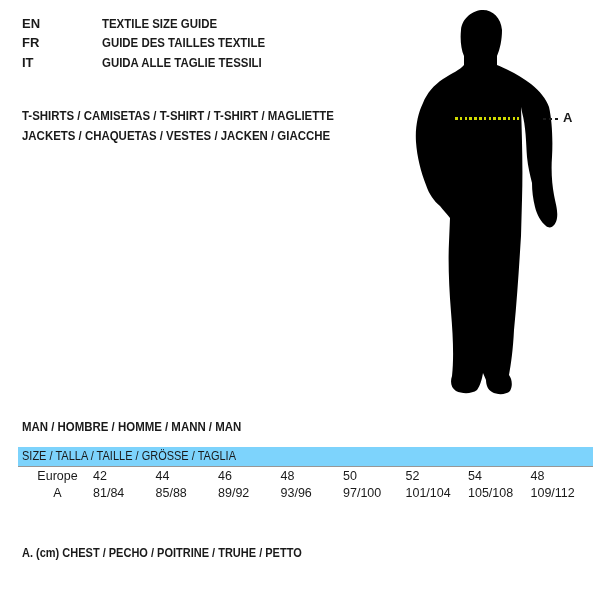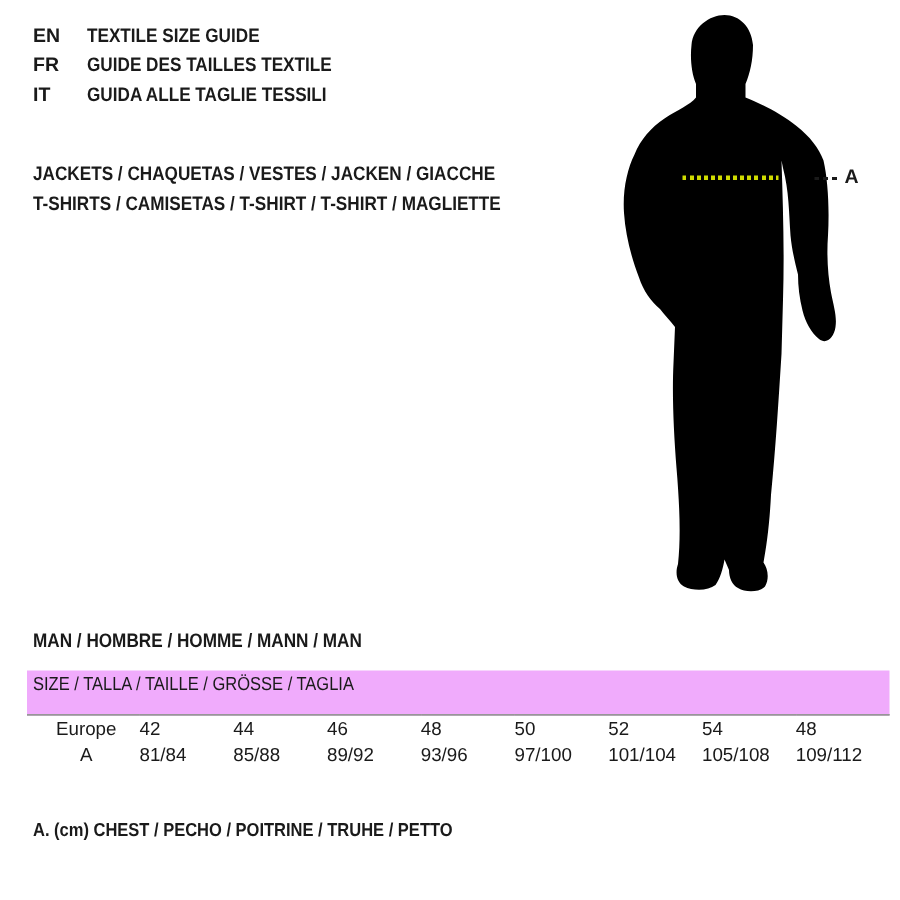--- a/index.html
+++ b/index.html
@@ -4,21 +4,21 @@
 <style>
   html,body{margin:0;padding:0;}
   body{
     width:600px;height:600px;position:relative;background:#ffffff;
     font-family:"Liberation Sans", sans-serif;color:#1a1a1a;overflow:hidden;
   }
   .cond{display:inline-block;transform:scaleX(0.88);transform-origin:0 50%;white-space:nowrap;}
 
   
   .lang-list{position:absolute;left:22px;top:14px;}
-  .lang-row{display:flex;height:19.3px;align-items:center;font-weight:700;font-size:13px;}
+  .lang-row{display:flex;height:19.3px;align-items:center;font-weight:700;font-size:13px;gap:44px;}
   .lang-code{width:36px;flex:0 0 36px;}
   
   .categories{position:absolute;left:22px;top:106px;font-weight:700;font-size:13px;line-height:19.5px;}
 
   
   .figure-wrap{position:absolute;left:400px;top:8px;width:180px;height:392px;}
   .figure-wrap svg{position:absolute;left:0;top:0;}
   .chest-dash-yellow{
     position:absolute;left:55px;top:109px;width:64px;height:3px;
     background:repeating-linear-gradient(90deg,#cfdb00 0 2.6px,transparent 2.6px 4.8px);
@@ -32,22 +32,22 @@
   
   .section-title{position:absolute;left:22px;top:419px;font-weight:700;font-size:13px;}
 
   
   .size-table{
     position:absolute;left:18px;top:447px;width:575px;
     border-collapse:collapse;table-layout:fixed;font-size:12.5px;
   }
   .size-table col.col-label{width:75px;}
   .size-table th{
-    background:#f0abfc;height:17px;font-weight:400;text-align:left;
-    padding:0 0 12px 4px;border-bottom:1px solid #979797;
+    background:#7dd3fc;height:17px;font-weight:400;text-align:left;
+    padding:0 0 2px 4px;border-bottom:1px solid #979797;
   }
   .size-table td{height:17px;text-align:left;padding:0;}
   .size-table td.label-cell{text-align:center;padding-left:4px;}
   .size-table tr.shaded td{background:#ececec;}
 
   
   .footnote{position:absolute;left:22px;top:546px;font-weight:700;font-size:12.5px;}
 </style>
 </head>
 <body>
@@ -61,22 +61,22 @@
     <span class="lang-code">FR</span>
     <span class="cond">GUIDE DES TAILLES TEXTILE</span>
   </div>
   <div class="lang-row">
     <span class="lang-code">IT</span>
     <span class="cond">GUIDA ALLE TAGLIE TESSILI</span>
   </div>
 </div>
 
 <div class="categories">
+  <div><span class="cond">T-SHIRTS / CAMISETAS / T-SHIRT / T-SHIRT / MAGLIETTE</span></div>
   <div><span class="cond">JACKETS / CHAQUETAS / VESTES / JACKEN / GIACCHE</span></div>
-  <div><span class="cond">T-SHIRTS / CAMISETAS / T-SHIRT / T-SHIRT / MAGLIETTE</span></div>
 </div>
 
 <div class="figure-wrap">
   <svg width="175" height="390" viewBox="0 0 175 390" aria-hidden="true">
     <path fill="#000000" d="
       M 83,2
       C 93,2 101,10 102,22
       C 102,32 100,41 97,48
       L 97,57
       C 107,61 121,68 131,76

